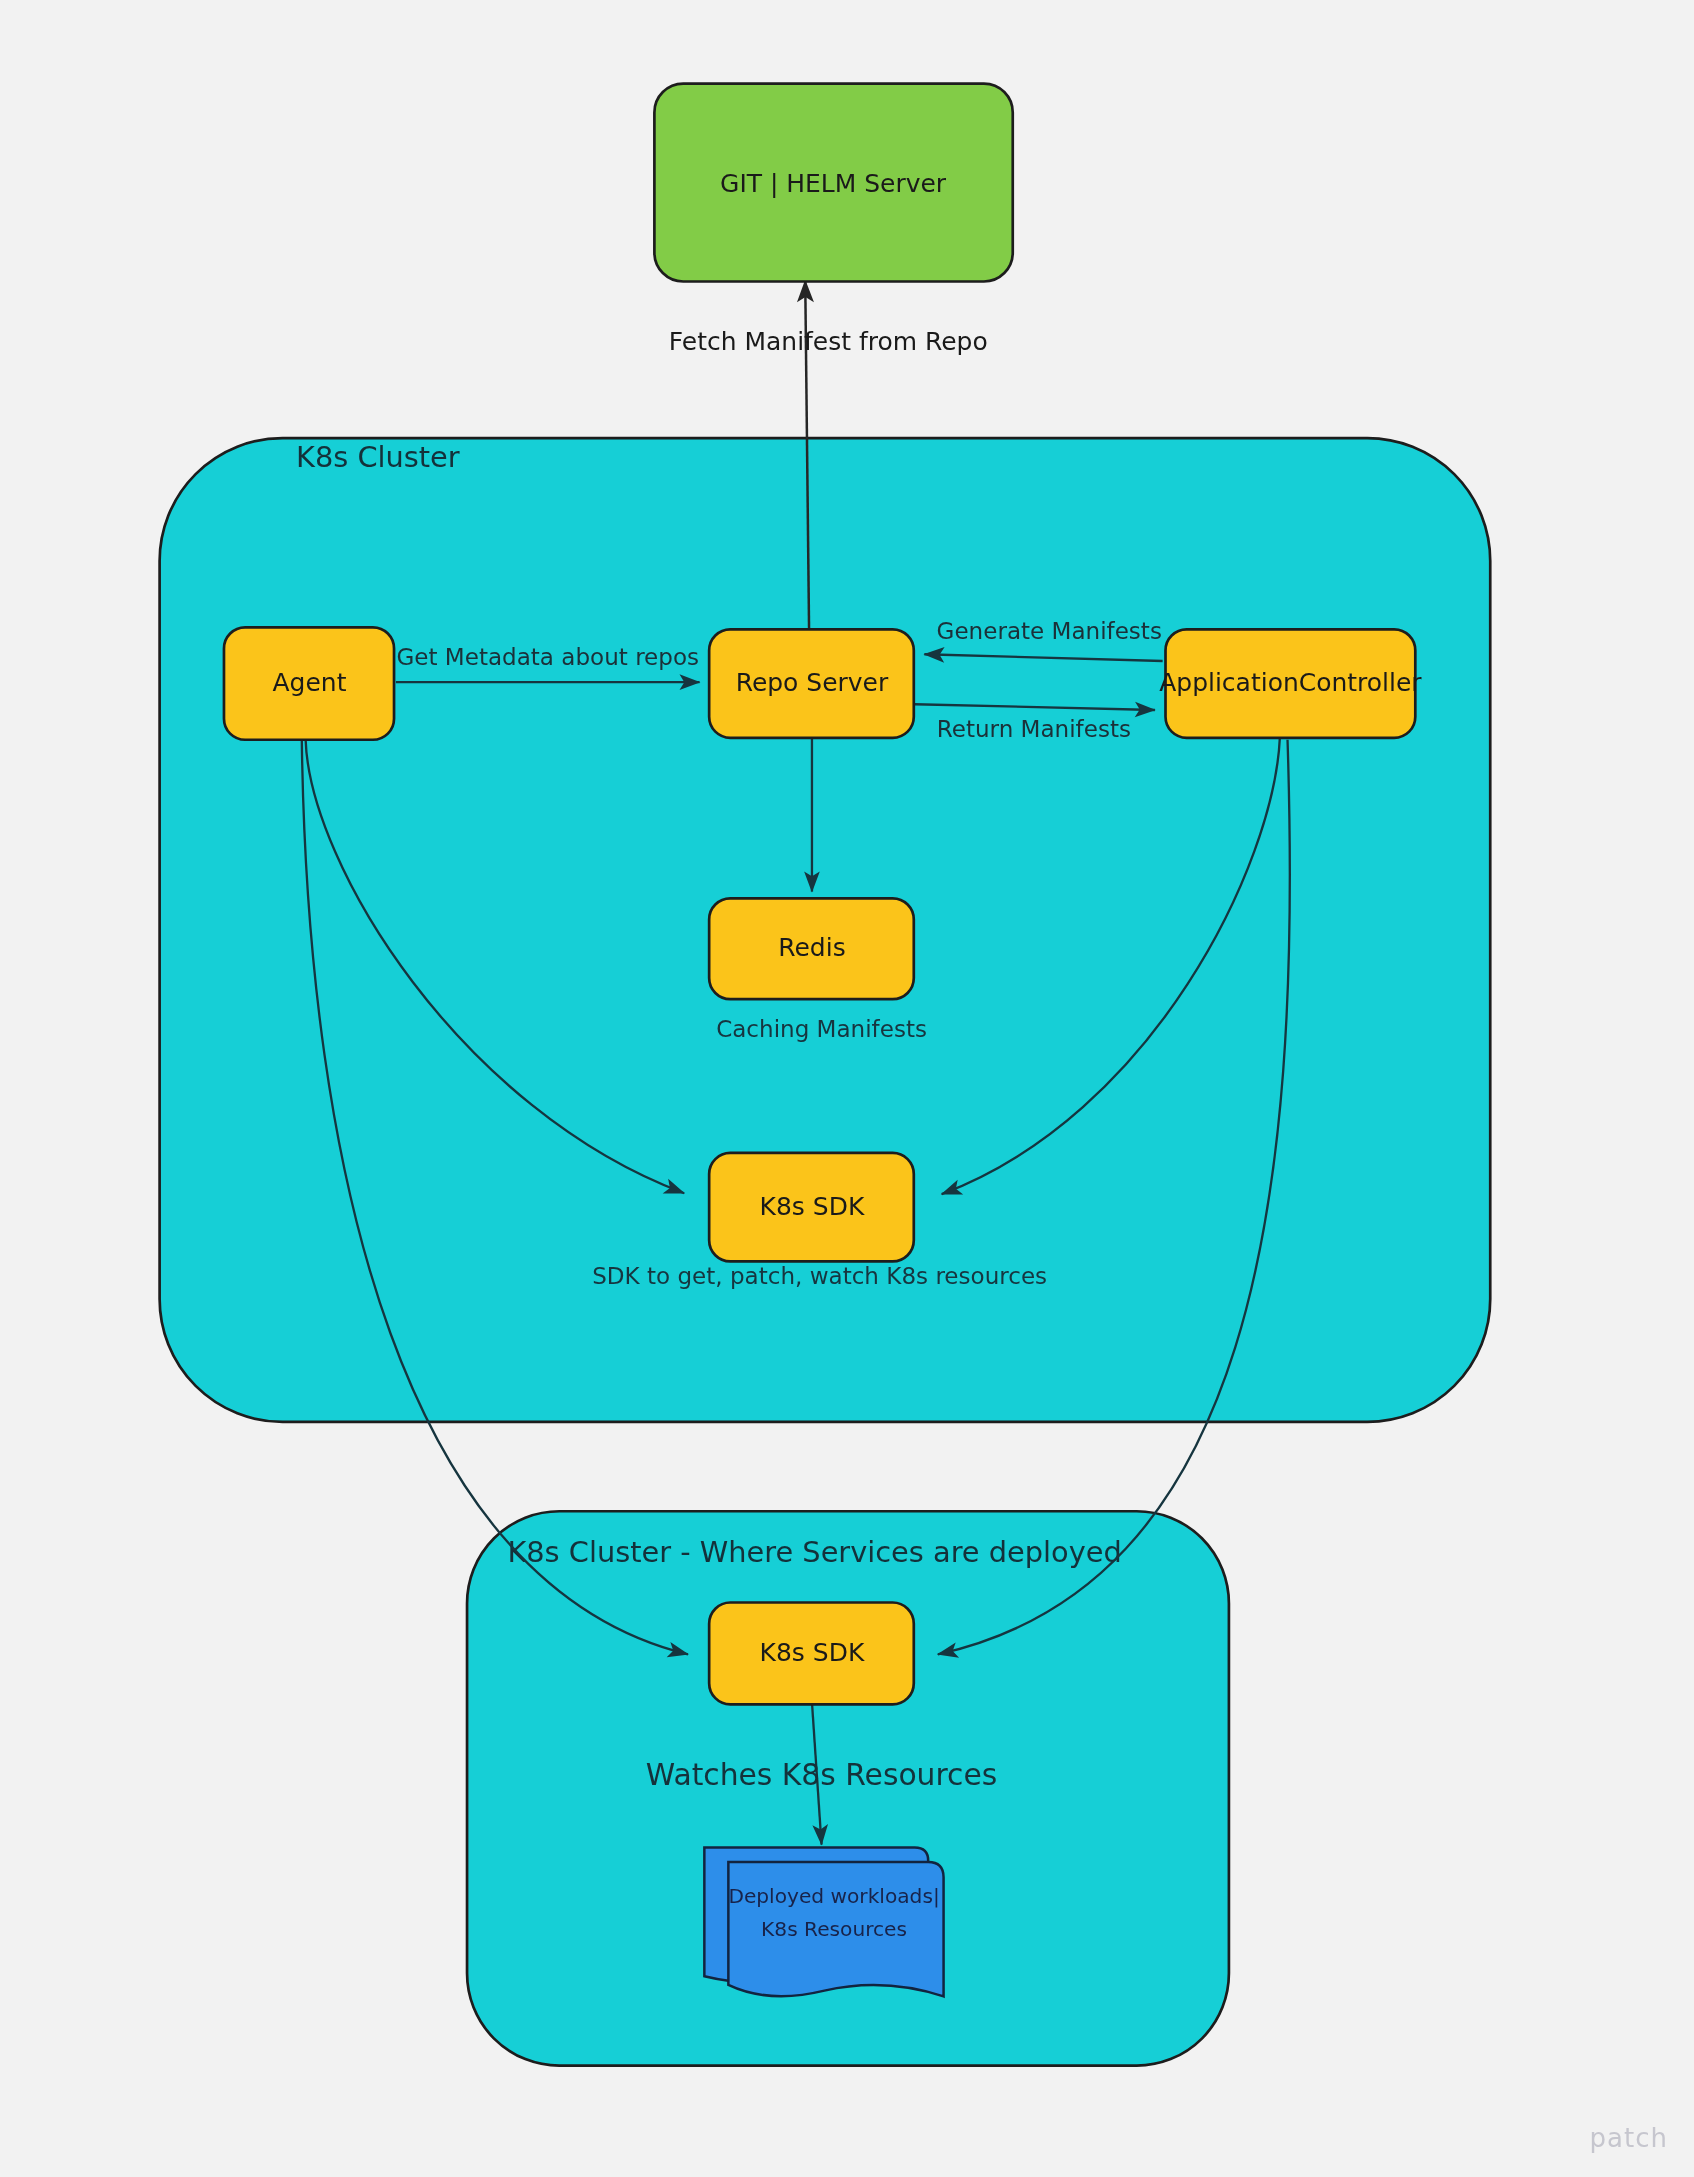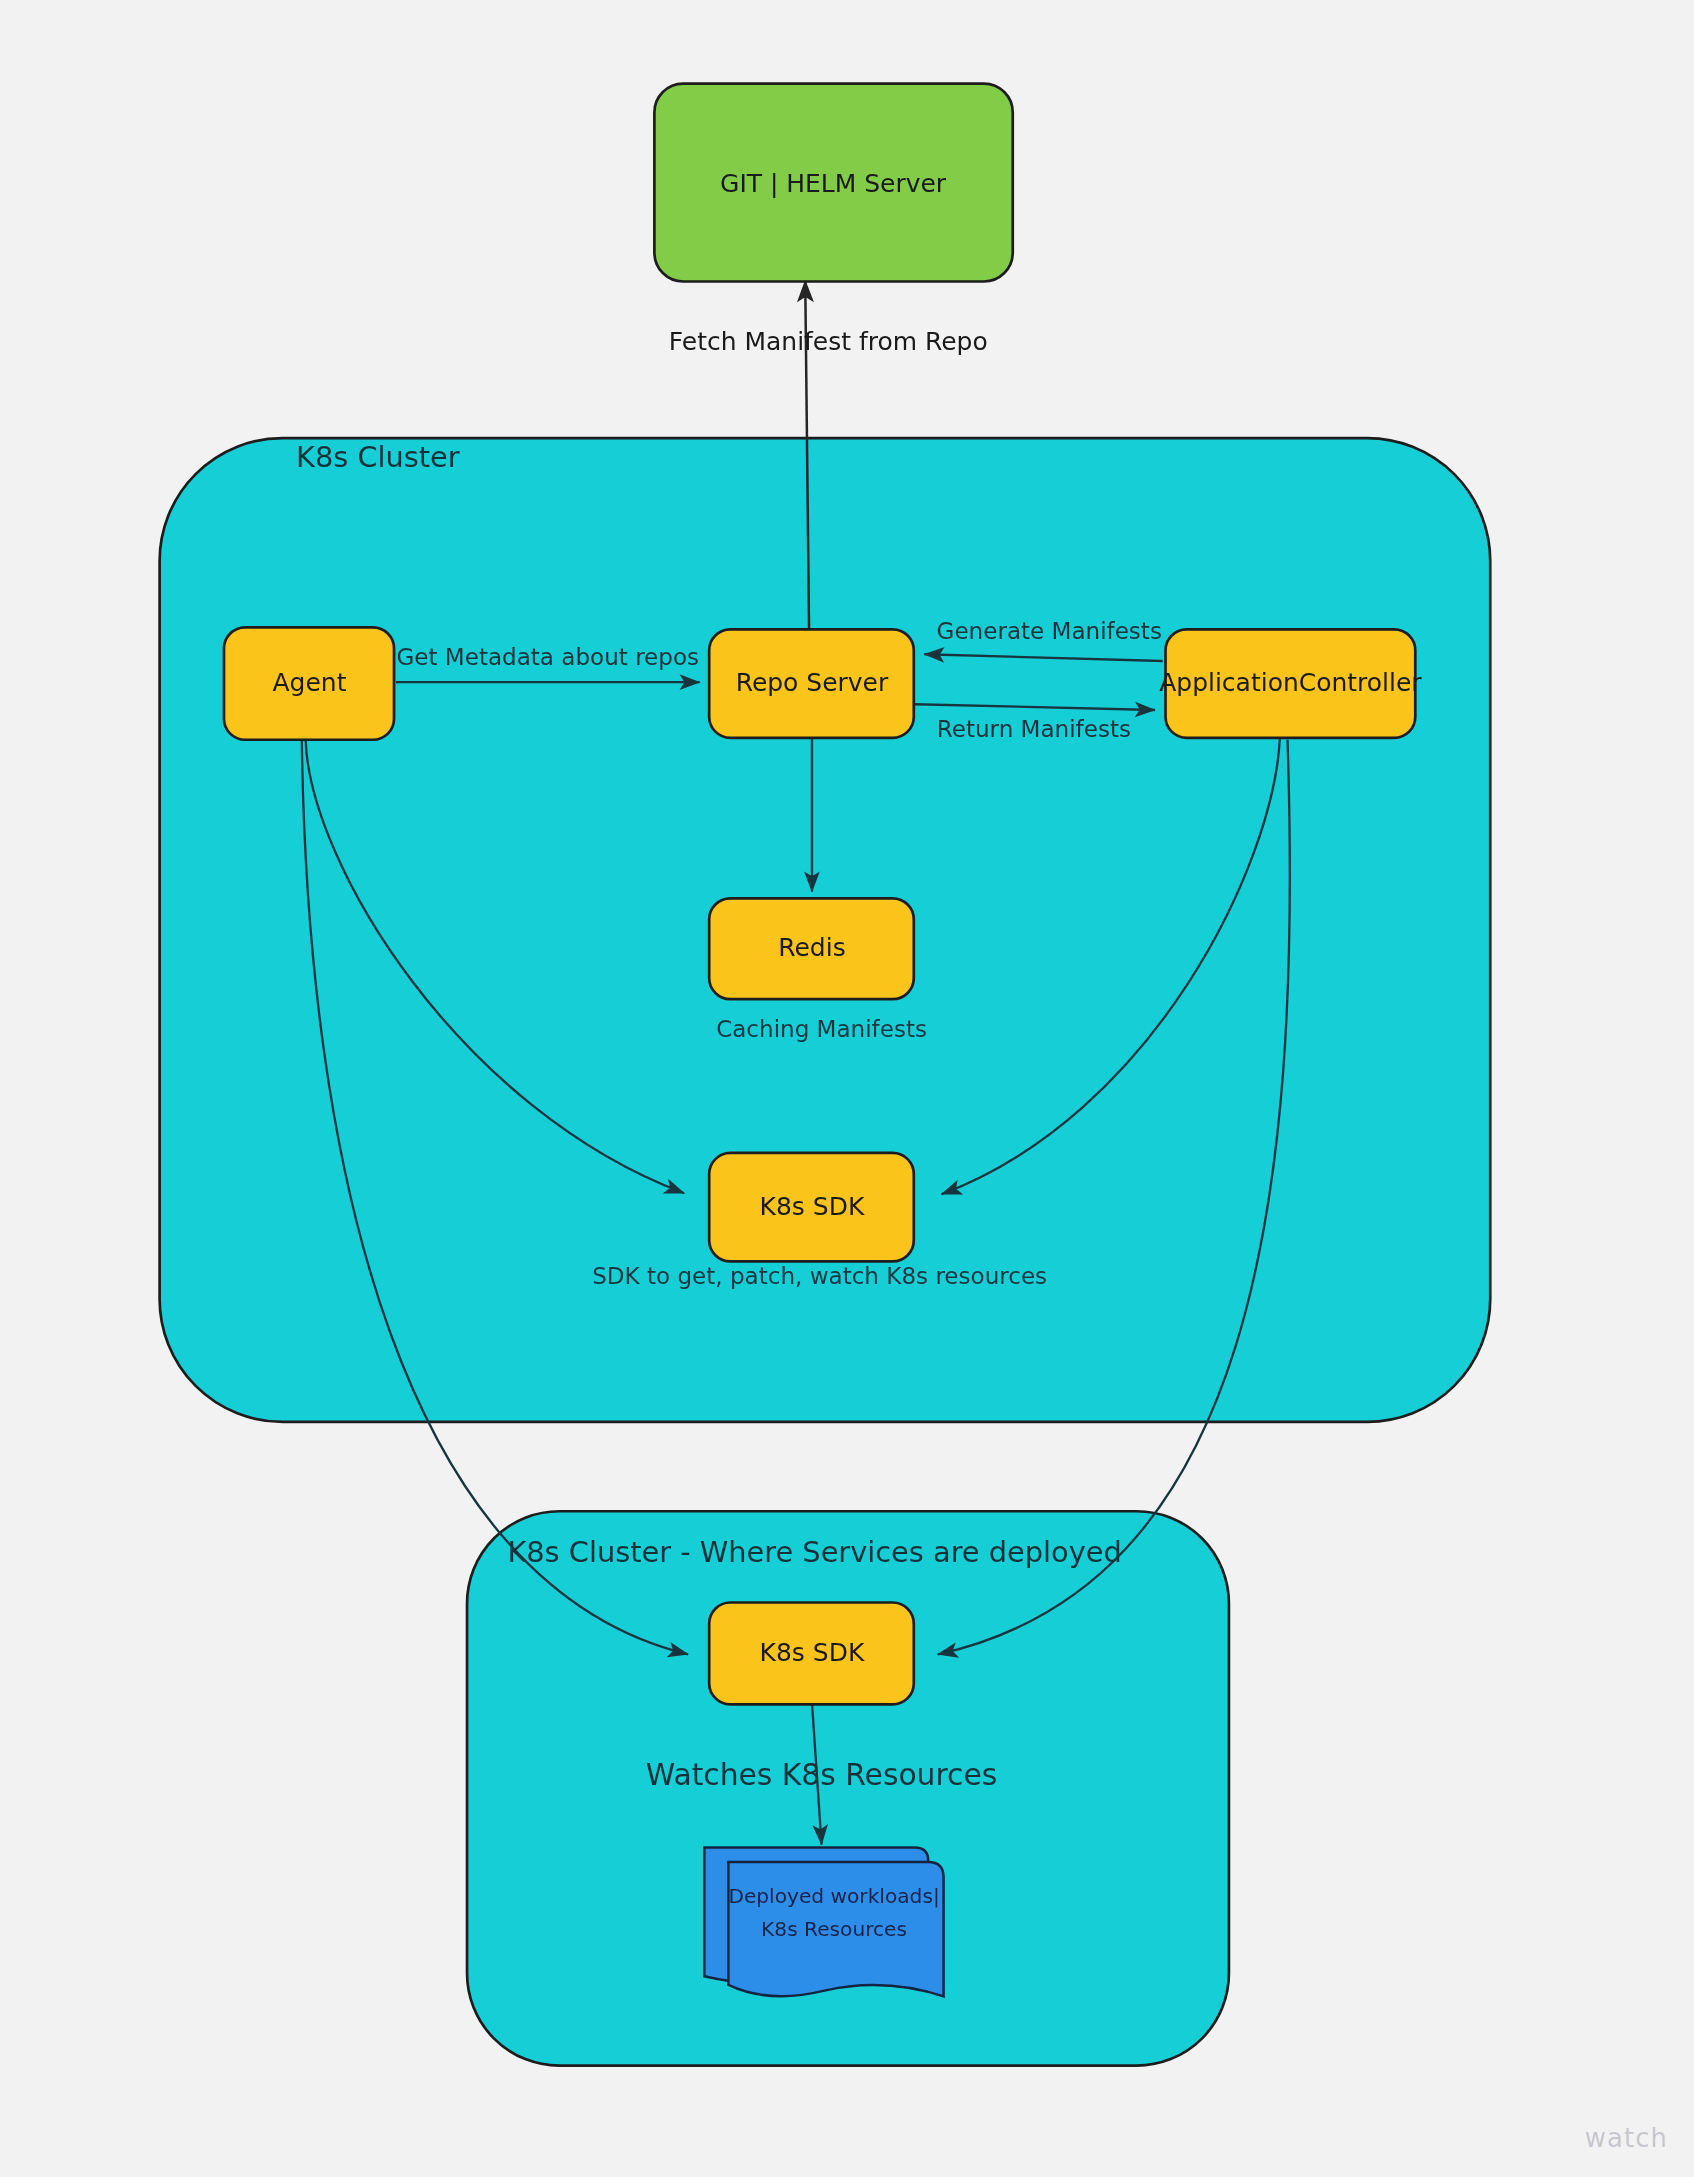--- a/index.html
+++ b/index.html
@@ -215,15 +215,15 @@
                Q 982 1938 982 1954
                L 982 2078
                Q 920 2058 858 2072
                Q 800 2086 758 2066
                Z" fill="#2d8eea" stroke="#12243f" stroke-width="2.6"></path>
       <text class="node-label-blue" x="868" y="1975">Deployed workloads|</text>
       <text class="node-label-blue" x="868" y="2009">K8s Resources</text>
     </g>
   </svg>
 
-  <div class="watermark">watch</div>
+  <div class="watermark">patch</div>
 </div>
 
 
 </body></html>

